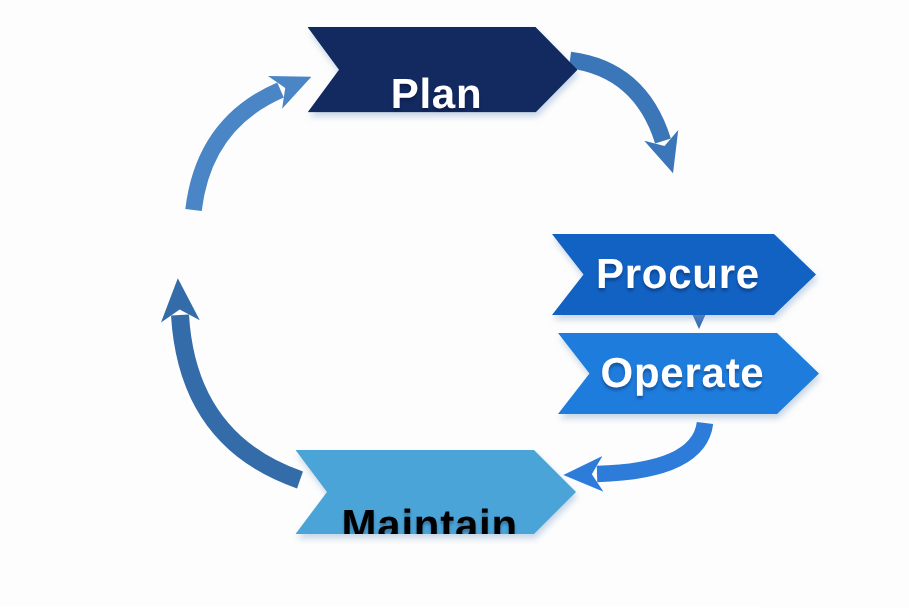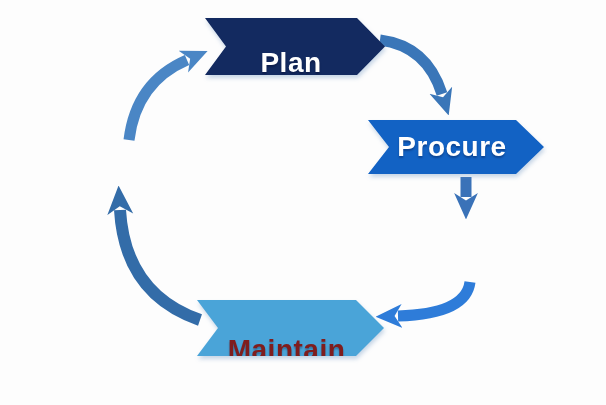--- a/index.html
+++ b/index.html
@@ -66,29 +66,34 @@
 
 <div class="canvas" style="background: rgb(253, 253, 253);">
 
   <div class="stage-wrap" id="wrap-plan">
     <div class="stage" style="background: rgb(19, 42, 96);">
       <span class="stage-label" style="color: rgb(255, 255, 255); margin-top: 32px;">Plan</span>
     </div>
   </div>
 
   <div class="stage-wrap" id="wrap-procure">
-    <div class="stage" style="background: rgb(18, 98, 196);">
+    <div class="stage" style="background: rgb(18, 98, 196); margin-top: 36px;">
       <span class="stage-label" style="color: rgb(255, 255, 255);">Procure</span>
     </div>
   </div>
 
+  <div class="stage-wrap" id="wrap-operate">
+    <div class="stage" style="background: rgb(30, 124, 221);">
+      <span class="stage-label" style="color: rgb(255, 255, 255);">Operate</span>
+    </div>
+  </div>
 
   <div class="stage-wrap" id="wrap-maintain">
     <div class="stage" style="background: rgb(74, 164, 216);">
-      <span class="stage-label" style="color: #7f1d1d; margin-top: 44px;">Maintain</span>
+      <span class="stage-label" style="color: #000000; margin-top: 44px;">Maintain</span>
     </div>
   </div>
 
 
   <svg class="arrow-svg" id="arr-retire-plan" viewBox="0 0 100 108">
     <defs>
       <marker id="ah1" viewBox="0 0 10 10" refX="1.5" refY="5" markerWidth="2.4" markerHeight="2.4" orient="auto">
         <path d="M0 0.5 L10 5 L0 9.5 L2.8 5 Z" style="fill: rgb(74, 134, 197);"></path>
       </marker>
     </defs>

